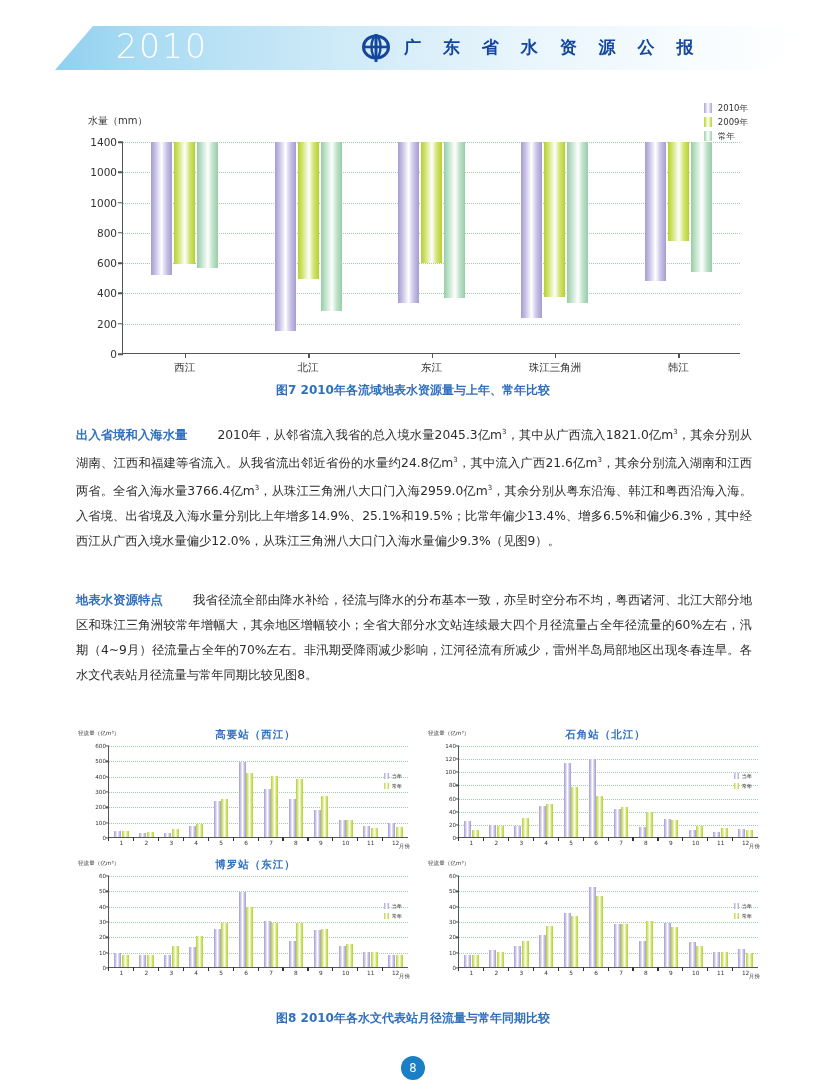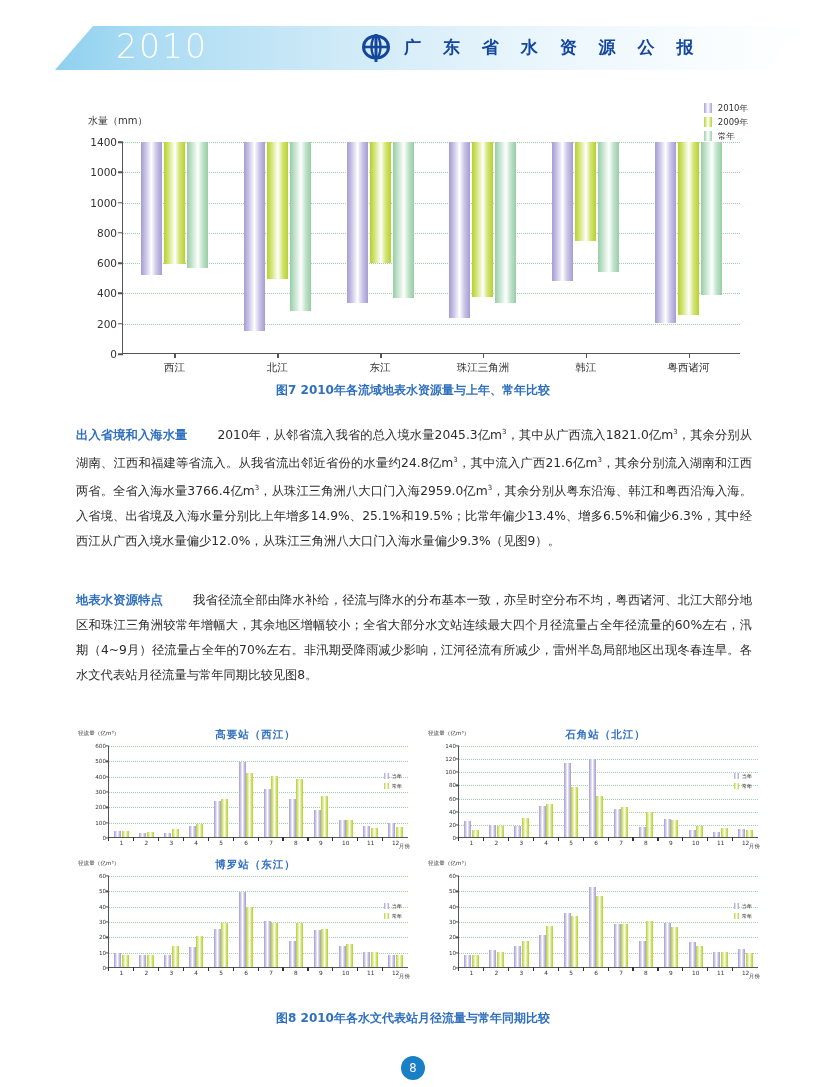--- a/index.html
+++ b/index.html
@@ -230,27 +230,20 @@
           <div class="c7-xtick"></div>
           <div class="c7-xlabel">珠江三角洲</div>
         </div>
         <div class="c7-group">
           <div class="c7-bar b2010" style="height: 139.314px;"></div>
           <div class="c7-bar b2009" style="height: 98.8829px;"></div>
           <div class="c7-bar bnorm" style="height: 130.229px;"></div>
           <div class="c7-xtick"></div>
           <div class="c7-xlabel">韩江</div>
         </div>
-        <div class="c7-group">
-          <div class="c7-bar b2010" style="height: 180.957px;"></div>
-          <div class="c7-bar b2009" style="height: 173.386px;"></div>
-          <div class="c7-bar bnorm" style="height: 152.943px;"></div>
-          <div class="c7-xtick"></div>
-          <div class="c7-xlabel">粤西诸河</div>
-        </div>
       </div>
     </div>
   <div class="c7-caption">图7   2010年各流域地表水资源量与上年、常年比较</div>
 </div>
 
 <div class="body-text" id="para1"><span class="lead">出入省境和入海水量</span><span class="gap"></span><span>2010年，从邻省流入我省的总入境水量2045.3亿m<sup>3</sup>，其中从广西流入1821.0亿m<sup>3</sup>，其余分别从湖南、江西和福建等省流入。从我省流出邻近省份的水量约24.8亿m<sup>3</sup>，其中流入广西21.6亿m<sup>3</sup>，其余分别流入湖南和江西两省。全省入海水量3766.4亿m<sup>3</sup>，从珠江三角洲八大口门入海2959.0亿m<sup>3</sup>，其余分别从粤东沿海、韩江和粤西沿海入海。入省境、出省境及入海水量分别比上年增多14.9%、25.1%和19.5%；比常年偏少13.4%、增多6.5%和偏少6.3%，其中经西江从广西入境水量偏少12.0%，从珠江三角洲八大口门入海水量偏少9.3%（见图9）。</span></div>
 <div class="body-text" id="para2"><span class="lead">地表水资源特点</span><span class="gap"></span><span>我省径流全部由降水补给，径流与降水的分布基本一致，亦呈时空分布不均，粤西诸河、北江大部分地区和珠江三角洲较常年增幅大，其余地区增幅较小；全省大部分水文站连续最大四个月径流量占全年径流量的60%左右，汛期（4~9月）径流量占全年的70%左右。非汛期受降雨减少影响，江河径流有所减少，雷州半岛局部地区出现冬春连旱。各水文代表站月径流量与常年同期比较见图8。</span></div>
 
 <div class="mini" id="mini0">
     <div class="mini-title">高要站（西江）</div>

